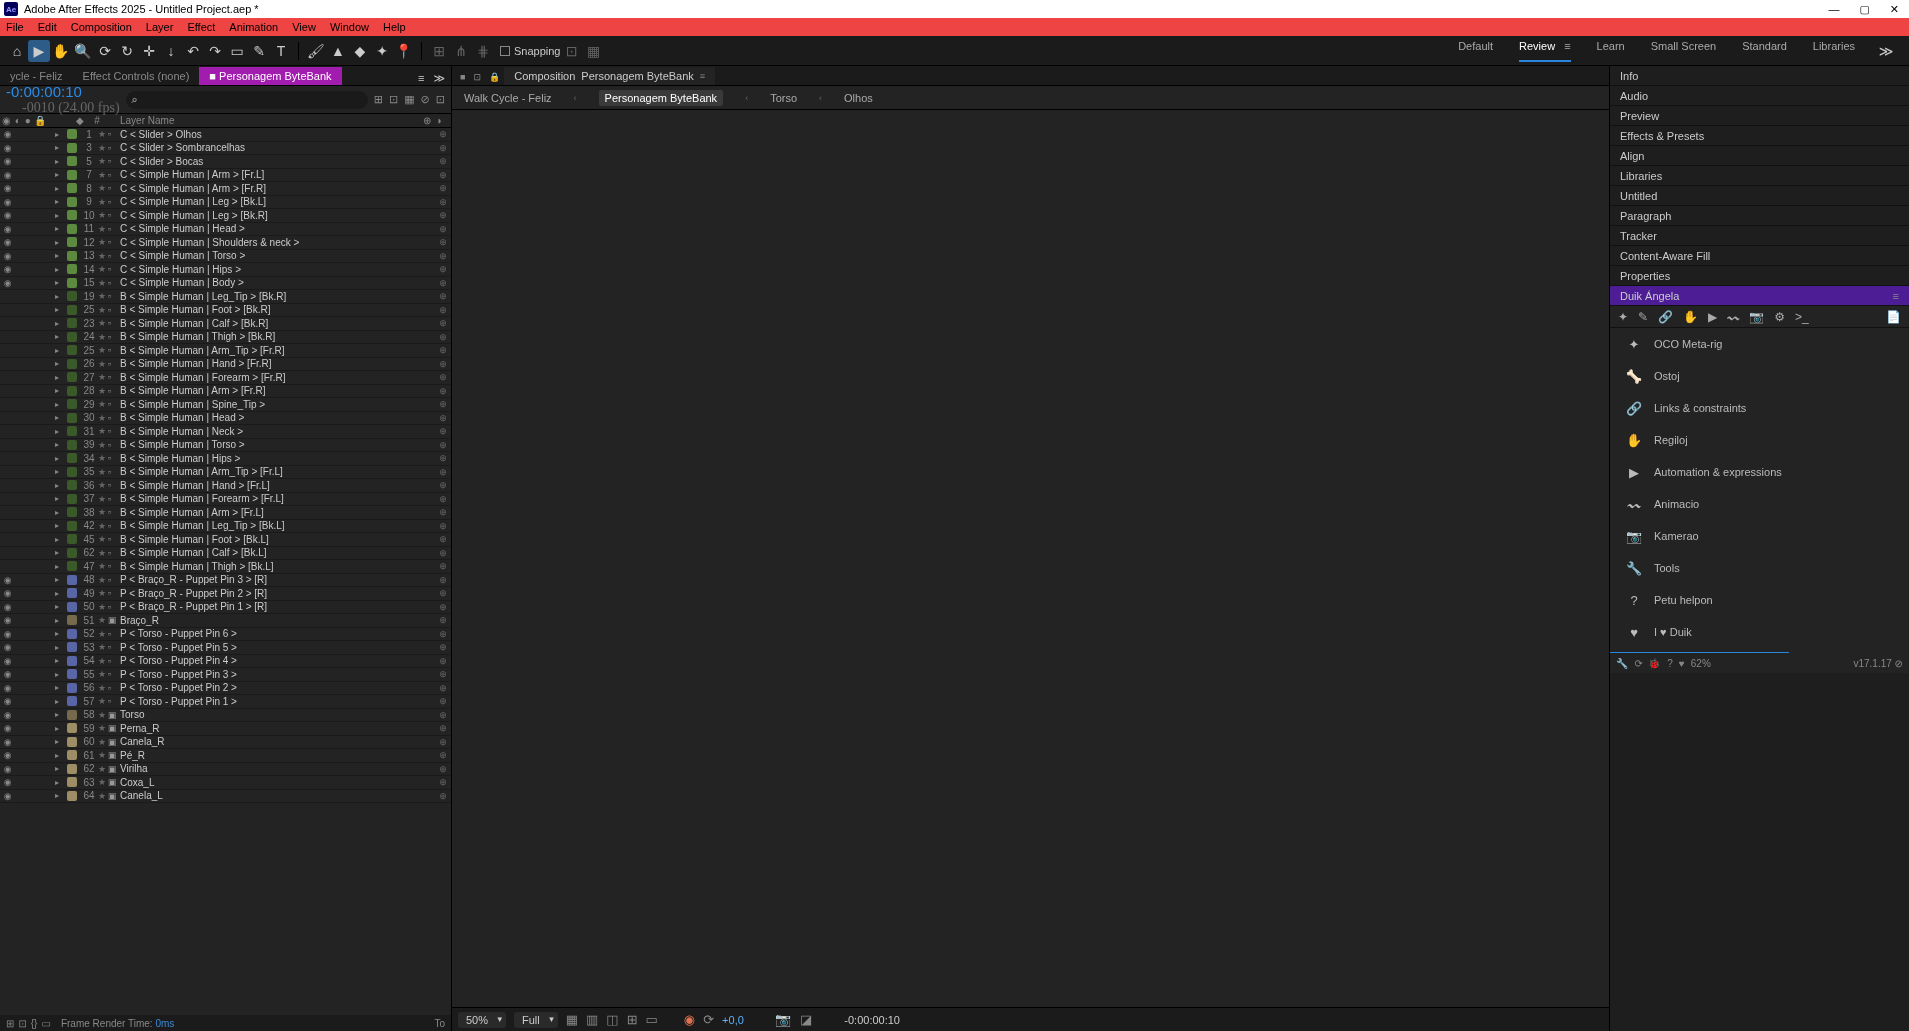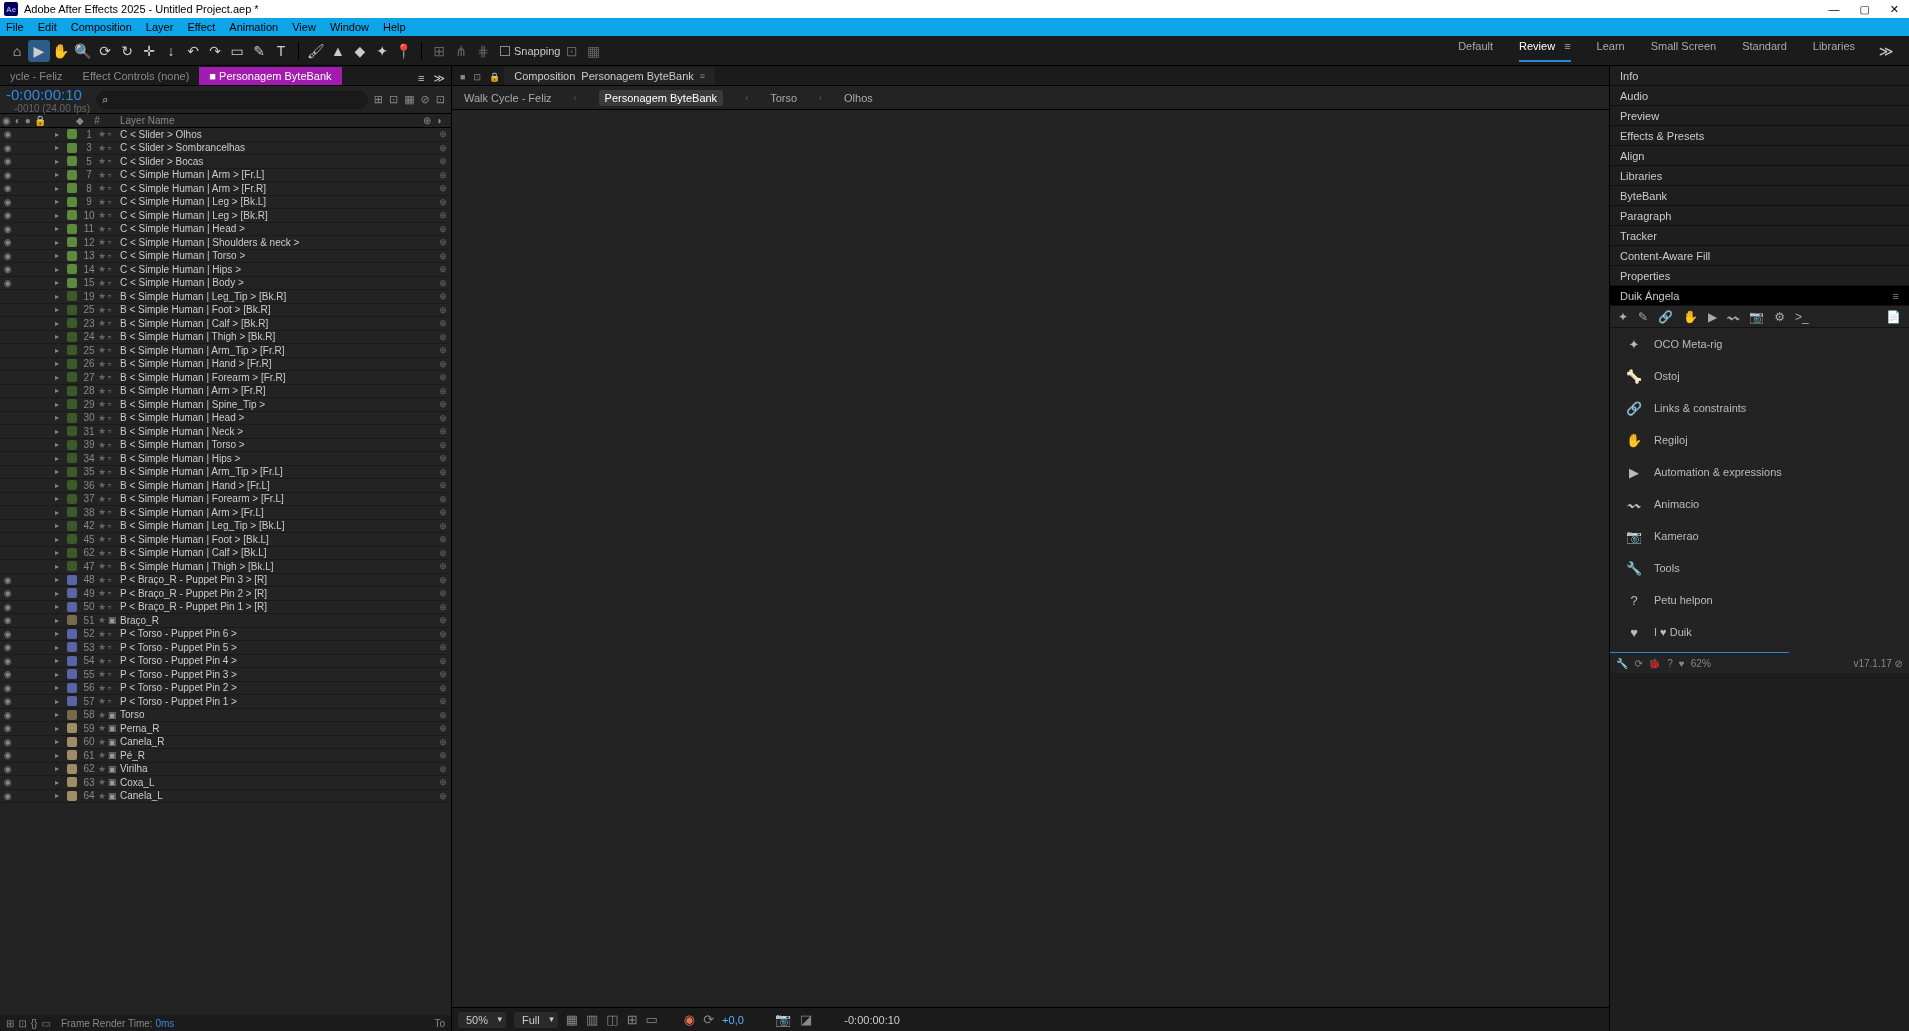--- a/index.html
+++ b/index.html
@@ -3,21 +3,21 @@
 <meta charset="utf-8">
 <style>
 * { margin: 0; padding: 0; box-sizing: border-box; font-family: 'Segoe UI', Tahoma, sans-serif; }
 body { background: #1e1e1e; color: #ccc; font-size: 11px; width: 1909px; height: 1031px; overflow: hidden; user-select: none; }
 
 .titlebar { height: 18px; background: #fff; color: #000; display: flex; align-items: center; padding: 0 4px; font-size: 11px; }
 .titlebar .logo { width: 14px; height: 14px; background: #00005b; color: #9999ff; font-weight: bold; font-size: 8px; display: flex; align-items: center; justify-content: center; margin-right: 6px; border-radius: 2px; }
 .titlebar .win-controls { margin-left: auto; display: flex; gap: 20px; padding-right: 6px; font-size: 11px; }
 .titlebar .win-controls span { cursor: pointer; }
 
-.menubar { height: 18px; background: #0ea5e9; display: flex; gap: 14px; padding: 0 6px; font-size: 11px; align-items: center; color: #000; }
+.menubar { height: 18px; background: #ef4444; display: flex; gap: 14px; padding: 0 6px; font-size: 11px; align-items: center; color: #000; }
 .menubar span { cursor: pointer; }
 
 .toolbar { height: 30px; background: #1b1b1b; border-bottom: 1px solid #000; display: flex; align-items: center; padding: 0 6px; }
 .toolbar .tool { width: 22px; height: 22px; display: inline-flex; align-items: center; justify-content: center; color: #ccc; font-size: 14px; cursor: pointer; }
 .toolbar .tool.active { background: #2d5c88; border-radius: 3px; }
 .toolbar .sep { width: 1px; height: 18px; background: #000; margin: 0 6px; }
 .toolbar .snapping { display: flex; align-items: center; gap: 4px; font-size: 11px; margin-left: 6px; }
 .toolbar .workspace-tabs { margin-left: auto; display: flex; gap: 26px; font-size: 11px; }
 .toolbar .workspace-tabs span { cursor: pointer; color: #aaa; }
 .toolbar .workspace-tabs span.active { color: #fff; border-bottom: 2px solid #2a86db; padding-bottom: 8px; }
@@ -26,21 +26,21 @@
 .main { display: flex; height: calc(100% - 66px); }
 
 
 .timeline-panel { width: 452px; background: #232323; display: flex; flex-direction: column; border-right: 1px solid #000; }
 .tl-tabs { height: 20px; display: flex; background: #1b1b1b; font-size: 11px; align-items: flex-end; border-bottom:1px solid #000;}
 .tl-tabs .tab { padding: 3px 10px; color: #888; cursor: pointer; }
 .tl-tabs .tab.active { background: #a21caf; color: #fff; }
 .tl-tabs .dots { margin-left: auto; padding: 0 6px; }
 .tl-head { height: 28px; display: flex; align-items: center; border-bottom: 1px solid #000; padding: 0 6px; }
 .tl-time { color: #288ce8; font-size: 15px; font-weight: 500; }
-.tl-time-sub { font-size: 10px; color: #666; margin-left: 8px; }
+.tl-time-sub { font-size: 14px; color: #666; margin-left: 16px; font-family: Liberation Serif, serif; }
 .tl-search { flex: 1; margin: 0 6px; display: flex; align-items: center; background: #1a1a1a; border-radius: 10px; height: 18px; padding: 0 6px; }
 .tl-head .icons { display: flex; gap: 6px; color: #888; }
 .tl-cols { height: 14px; display: flex; align-items: center; font-size: 10px; color: #888; border-bottom: 1px solid #000; padding-left: 2px; }
 .tl-cols .eye-col { width: 50px; display:flex; gap:4px;}
 .tl-cols .arrow-col { width: 24px; }
 .tl-cols .num-col { width: 18px; text-align:center; }
 .tl-cols .name-col { flex: 1; padding-left: 14px; }
 
 .layer-list { flex: 1; overflow-y: auto; }
 .layer { height: 13.5px; display: flex; align-items: center; font-size: 10px; border-bottom: 1px solid #1a1a1a; }
@@ -74,21 +74,21 @@
 .comp-viewer { flex: 1; background: #232323; }
 .comp-footer { height: 24px; display: flex; align-items: center; gap: 8px; padding: 0 6px; background: #1b1b1b; font-size: 11px; color: #ccc; border-top:1px solid #000;}
 .comp-footer .dropdown { background: #2a2a2a; padding: 2px 18px 2px 8px; border-radius: 3px; position: relative; }
 .comp-footer .dropdown::after { content: '▾'; position: absolute; right: 4px; font-size: 9px; }
 .comp-footer .ic { color: #888; font-size: 13px; }
 .comp-footer .exp { color: #5bb0ff; }
 
 
 .right-panels { width: 300px; background: #232323; display: flex; flex-direction: column; font-size: 11px; border-left: 1px solid #000;}
 .panel-head { height: 20px; display: flex; align-items: center; padding: 0 10px; background: #1e1e1e; border-bottom: 1px solid #111; color: #ccc; cursor: pointer; }
-.panel-head.active { background: #000000; justify-content: flex-end; }
+.panel-head.active { background: #4c1d95; justify-content: flex-end; }
 .panel-head .menu { margin-left: auto; color: #888; }
 .duik-body { flex: 1; display: flex; flex-direction: column; }
 .duik-toolbar { height: 22px; display: flex; align-items: center; gap: 10px; padding: 0 8px; border-bottom: 1px solid #111; color: #aaa; }
 .duik-toolbar .ic { font-size: 12px; cursor: pointer; }
 .duik-toolbar .right { margin-left: auto; }
 .duik-item { height: 32px; display: flex; align-items: center; gap: 12px; padding: 0 16px; cursor: pointer; color: #bbb; }
 .duik-item .ic { width: 16px; text-align: center; font-size: 13px; }
 .duik-sep { height: 1px; background: #2a86db; margin: 4px 0 0 0; width: 60%; }
 .duik-footer { height: 20px; display: flex; align-items: center; padding: 0 6px; color: #888; font-size: 10px; }
 .duik-footer .icons { display: flex; gap: 6px; }
@@ -1011,21 +1011,21 @@
   </div>
 
   <div class="right-panels">
     <div id="right-panel-heads">
         <div class="panel-head">Info</div>
         <div class="panel-head">Audio</div>
         <div class="panel-head">Preview</div>
         <div class="panel-head">Effects &amp; Presets</div>
         <div class="panel-head">Align</div>
         <div class="panel-head">Libraries</div>
-        <div class="panel-head">ByteBank</div>
+        <div class="panel-head">Untitled</div>
         <div class="panel-head">Paragraph</div>
         <div class="panel-head">Tracker</div>
         <div class="panel-head">Content-Aware Fill</div>
         <div class="panel-head">Properties</div>
         <div class="panel-head active">Duik Ángela<span class="menu">≡</span></div>
       </div>
     <div class="duik-body">
       <div class="duik-toolbar">
         <span class="ic">✦</span>
         <span class="ic">✎</span>

